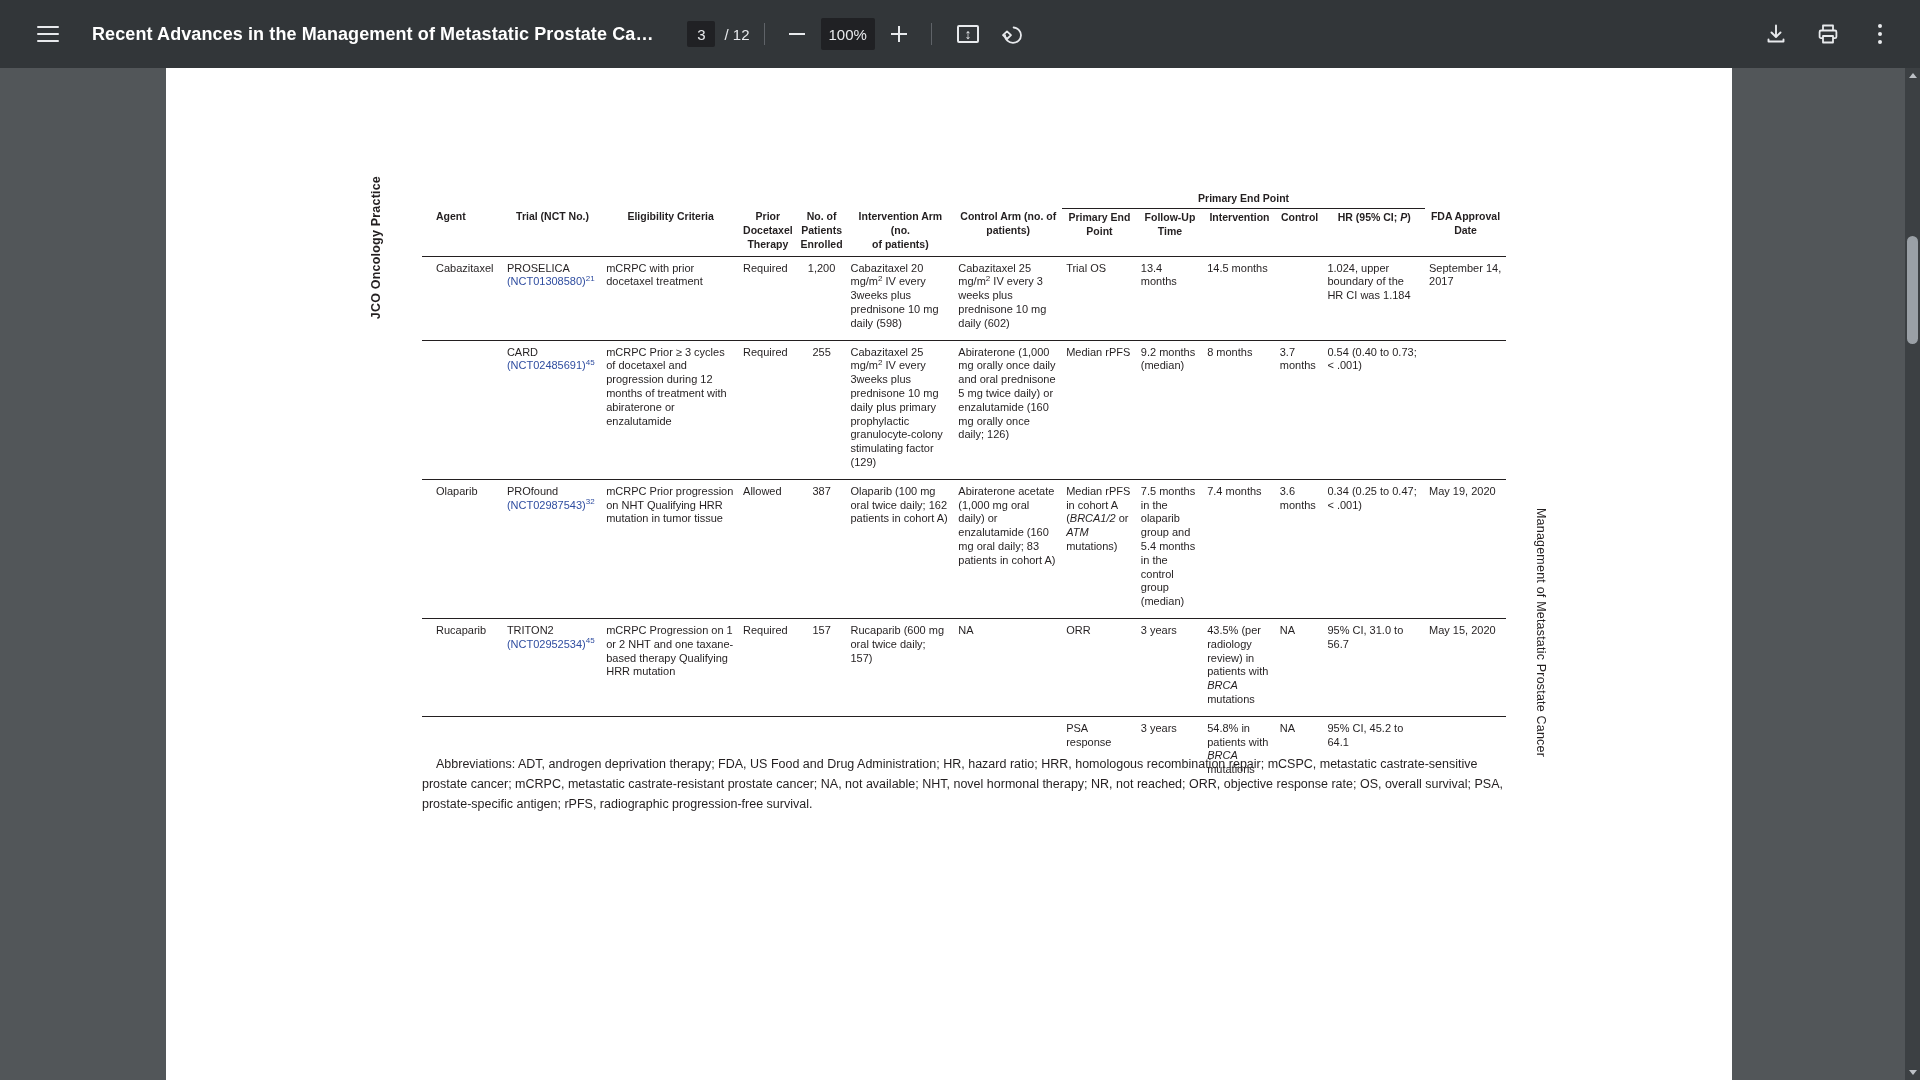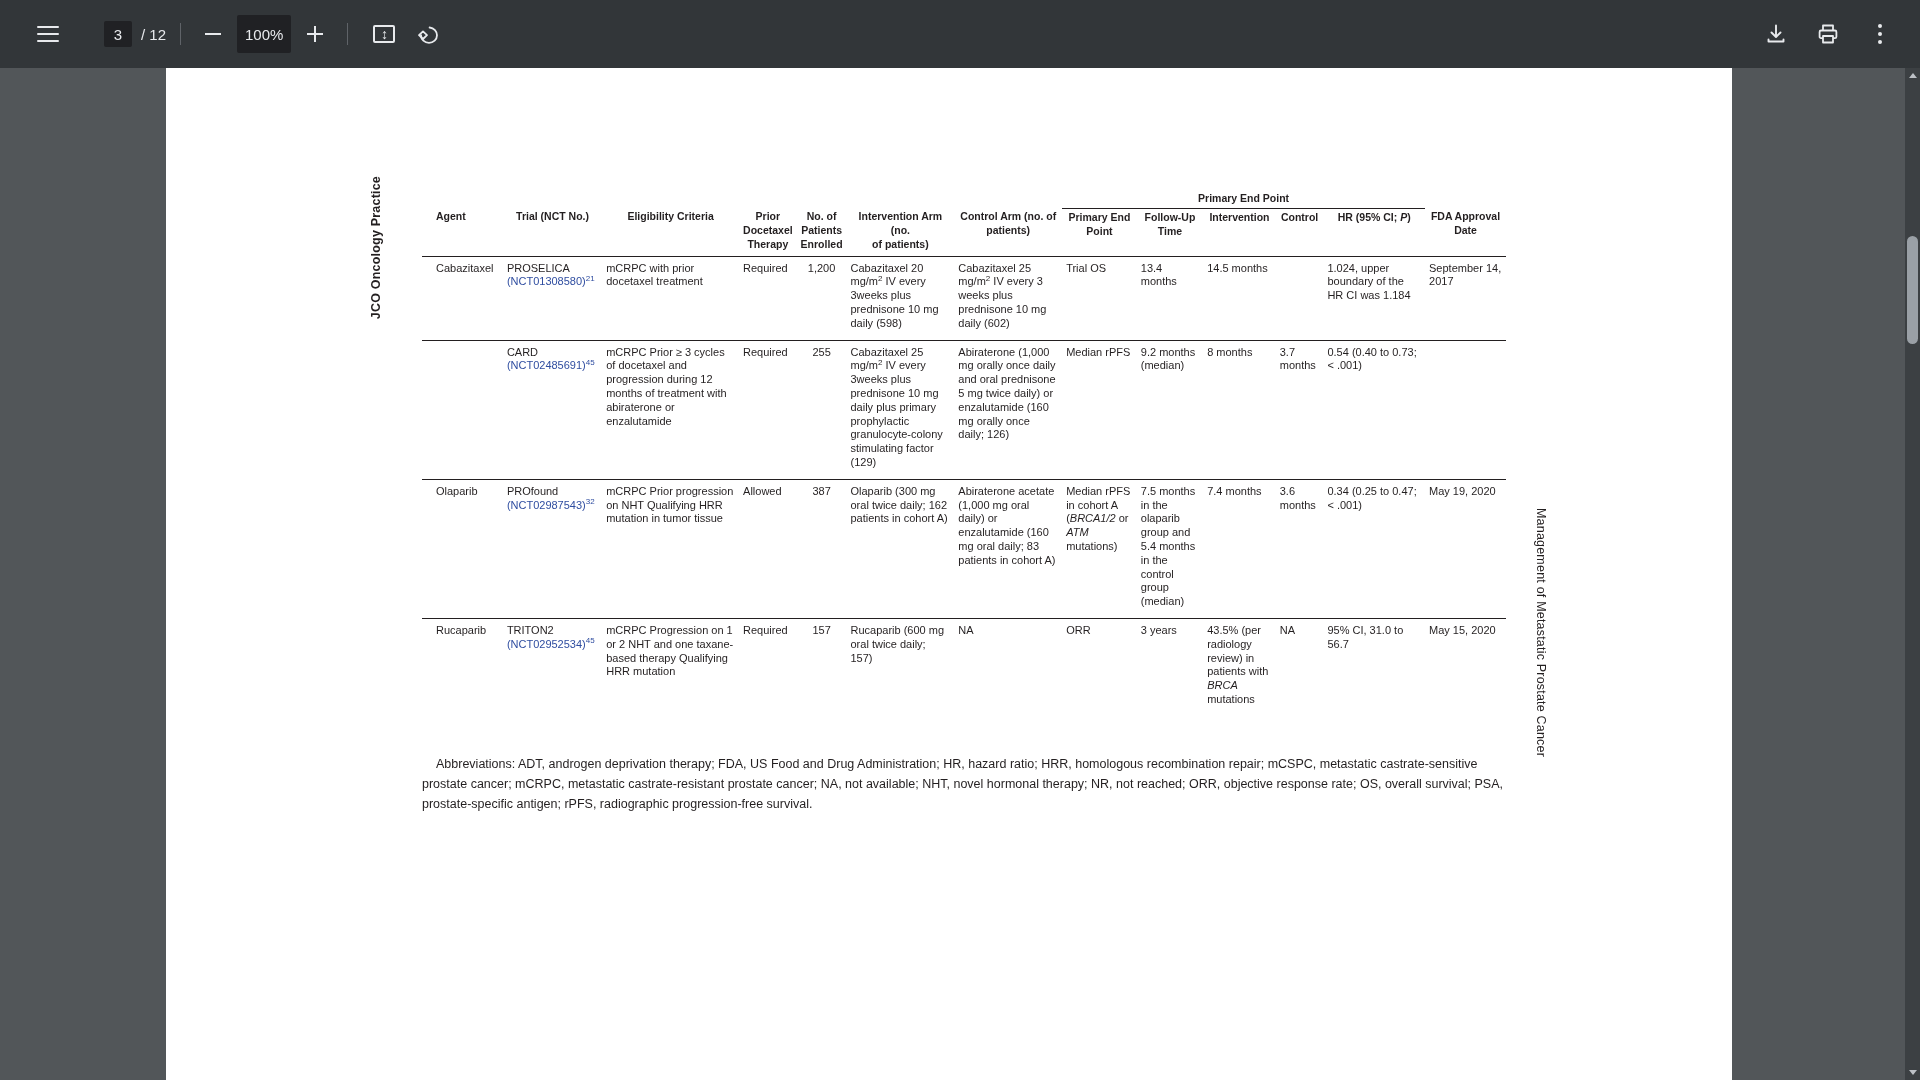--- a/index.html
+++ b/index.html
@@ -81,21 +81,21 @@
     display: flex; align-items: center; justify-content: center;
     cursor: pointer; border-radius: 50%;
     position: relative;
   }
   .zs-h { position: absolute; width: 16px; height: 2px; background: #e8eaed; }
   .zs-v { position: absolute; width: 2px; height: 16px; background: #e8eaed; }
 
   #zoom-level {
     background: #202124;
     color: #e8eaed;
-    height: 38px;
+    height: 32px;
     min-width: 52px;
     padding: 0 8px;
     display: flex; align-items: center; justify-content: center;
     border-radius: 2px;
     font-size: 15px;
     margin: 0 6px;
   }
 
   .fit-icon { width: 22px; height: 18px; border: 2px solid #e8eaed; border-radius: 2px; position: relative; }
   .fit-icon:after {
@@ -276,20 +276,21 @@
 <div id="toolbar">
 
   <div class="tb-icon-btn" id="menu-btn">
     <div class="hamburger">
       <i></i>
         <i></i>
         <i></i>
     </div>
   </div>
 
+  <div id="doc-title">Recent Advances in the Management of Metastatic Prostate Ca…</div>
 
   <div id="page-controls">
     <input id="page-num-box" readonly="" value="3" style="">
     <span id="page-total">/ 12</span>
   </div>
 
   <div class="tb-divider"></div>
 
   <div id="zoom-controls">
     <div class="zoom-sign">
@@ -418,21 +419,21 @@
               <td class="c-ctl">3.7 months</td>
               <td class="c-hr">0.54 (0.40 to 0.73; &lt; .001)</td>
               <td class="c-fda"></td>
             </tr>
             <tr class="row-rule">
               <td class="c-agent">Olaparib</td>
               <td class="c-trial">PROfound<br><span class="nct">(NCT02987543)<sup>32</sup></span></td>
               <td class="c-elig">mCRPC Prior progression on NHT Qualifying HRR mutation in tumor tissue</td>
               <td class="c-prior">Allowed</td>
               <td class="c-npts ta-c">387</td>
-              <td class="c-iarm">Olaparib (300 mg oral twice daily; 162 patients in cohort A)</td>
+              <td class="c-iarm">Olaparib (100 mg oral twice daily; 162 patients in cohort A)</td>
               <td class="c-carm">Abiraterone acetate (1,000 mg oral daily) or enzalutamide (160 mg oral daily; 83 patients in cohort A)</td>
               <td class="c-pep">Median rPFS in cohort A (<i>BRCA1/2</i> or <i>ATM</i> mutations)</td>
               <td class="c-fu">7.5 months in the olaparib group and 5.4 months in the control group (median)</td>
               <td class="c-int">7.4 months</td>
               <td class="c-ctl">3.6 months</td>
               <td class="c-hr">0.34 (0.25 to 0.47; &lt; .001)</td>
               <td class="c-fda">May 19, 2020</td>
             </tr>
             <tr class="row-rule">
               <td class="c-agent">Rucaparib</td>
@@ -442,20 +443,35 @@
               <td class="c-npts ta-c">157</td>
               <td class="c-iarm">Rucaparib (600 mg oral twice daily; 157)</td>
               <td class="c-carm">NA</td>
               <td class="c-pep">ORR</td>
               <td class="c-fu">3 years</td>
               <td class="c-int">43.5% (per radiology review) in patients with <i>BRCA</i> mutations</td>
               <td class="c-ctl">NA</td>
               <td class="c-hr">95% CI, 31.0 to 56.7</td>
               <td class="c-fda">May 15, 2020</td>
             </tr>
+            <tr class="row-rule">
+              <td class="c-agent"></td>
+              <td class="c-trial"></td>
+              <td class="c-elig"></td>
+              <td class="c-prior"></td>
+              <td class="c-npts ta-c"></td>
+              <td class="c-iarm"></td>
+              <td class="c-carm"></td>
+              <td class="c-pep">PSA response</td>
+              <td class="c-fu">3 years</td>
+              <td class="c-int">54.8% in patients with <i>BRCA</i> mutations</td>
+              <td class="c-ctl">NA</td>
+              <td class="c-hr">95% CI, 45.2 to 64.1</td>
+              <td class="c-fda"></td>
+            </tr>
           </tbody>
       </table>
 
       <div id="abbrev">Abbreviations: ADT, androgen deprivation therapy; FDA, US Food and Drug Administration; HR, hazard ratio; HRR, homologous recombination repair; mCSPC, metastatic castrate-sensitive prostate cancer; mCRPC, metastatic castrate-resistant prostate cancer; NA, not available; NHT, novel hormonal therapy; NR, not reached; ORR, objective response rate; OS, overall survival; PSA, prostate-specific antigen; rPFS, radiographic progression-free survival.</div>
     </div>
   </div>
 
   <div id="scrollbar-track">
     <div class="sb-arrow up">
         <span class="tri"></span>

